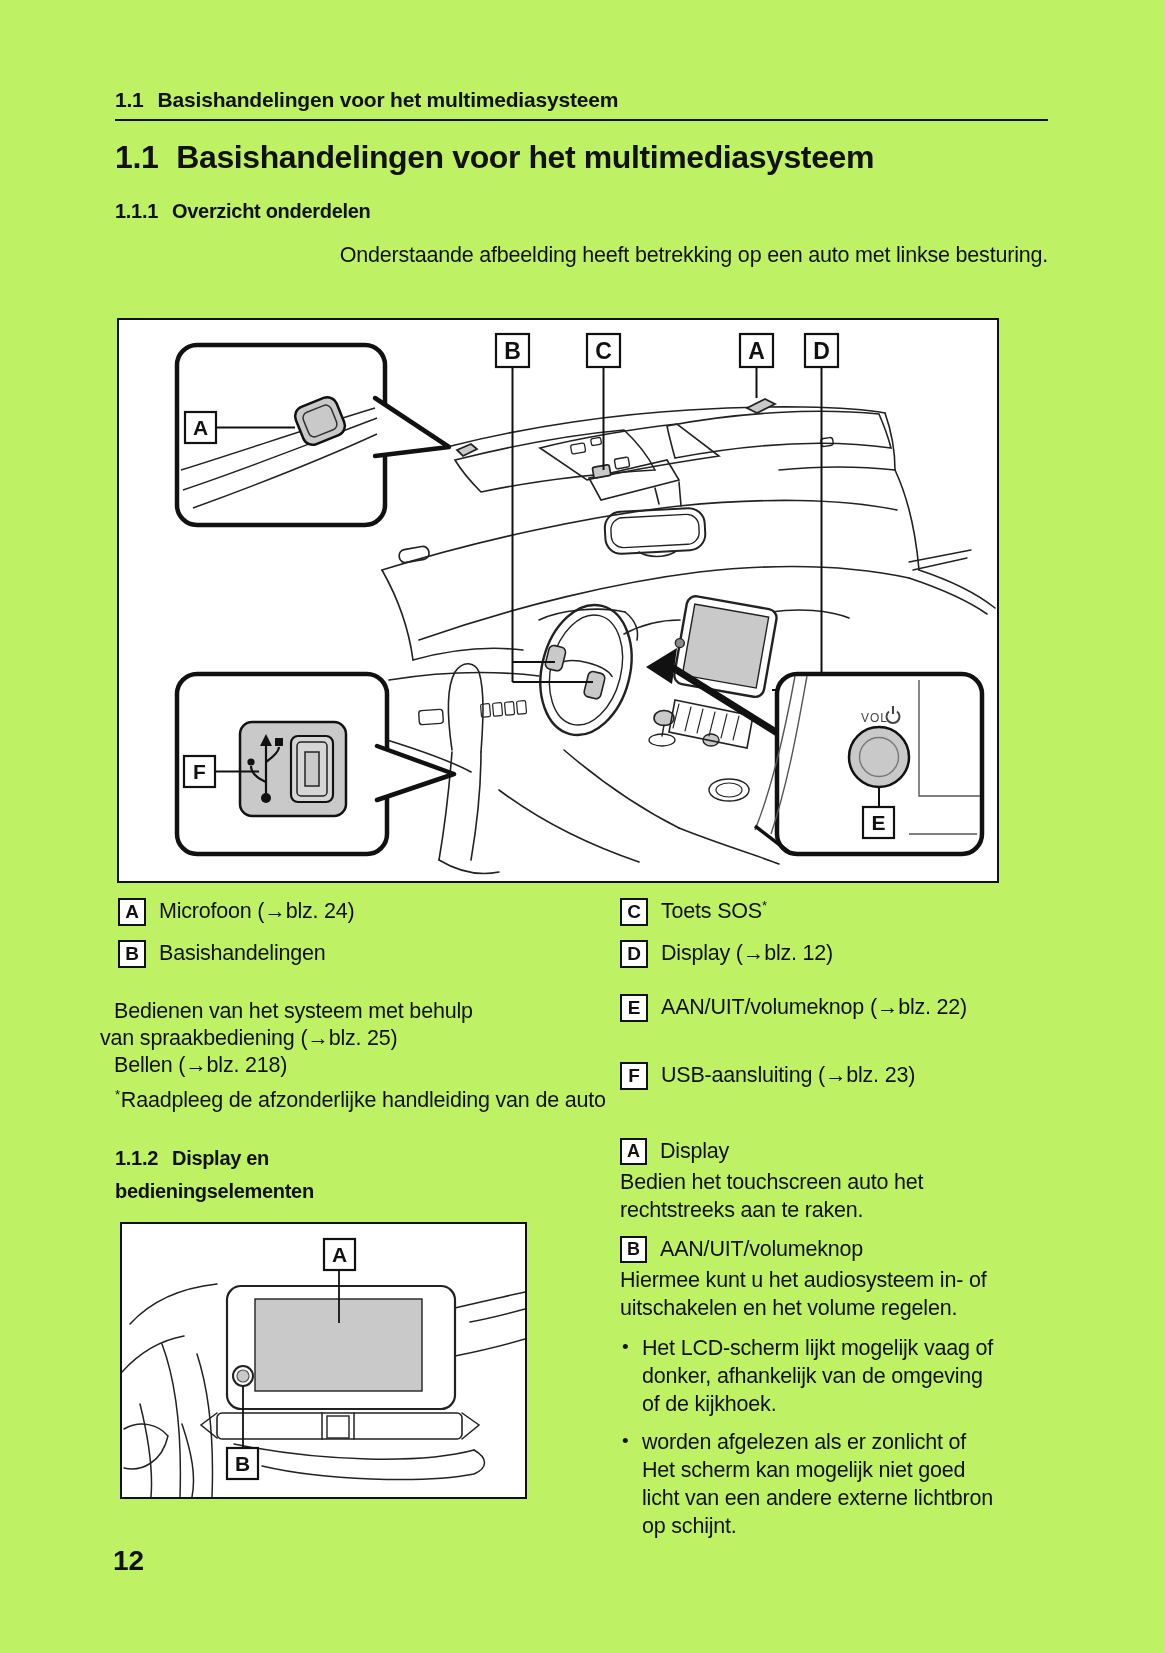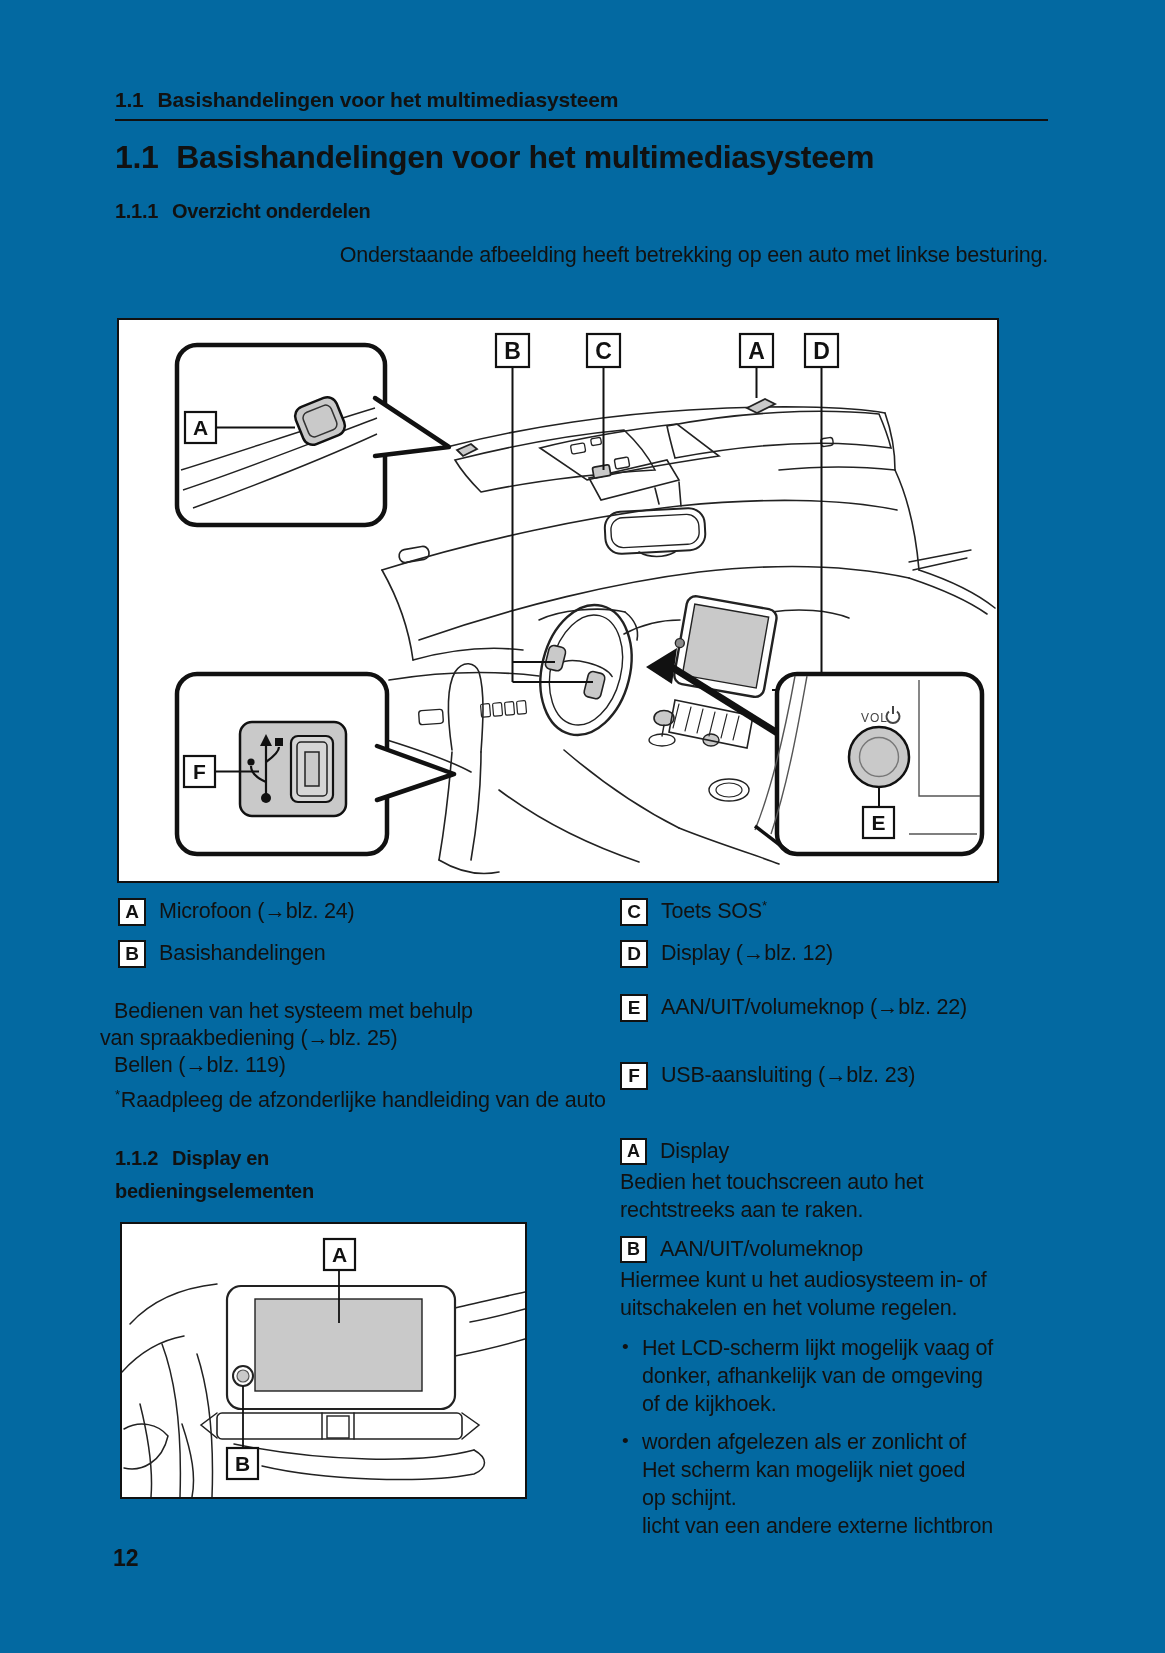--- a/index.html
+++ b/index.html
@@ -1,19 +1,19 @@
 <!DOCTYPE html>
 <html><head>
 <meta charset="utf-8">
 <style>
   html,body{margin:0;padding:0;background:#e8e8e8;}
   .page{
     position:relative;
     width:1165px;height:1653px;
-    background:#0369a1;
+    background:#bef264;
     font-family:"Liberation Sans", sans-serif;
     color:#111;
     overflow:hidden;
     margin:0 auto;
   }
   .abs{position:absolute;}
   .running-head{
     top:88px;left:115px;width:933px;
     font-size:21px;font-weight:700;letter-spacing:-0.2px;
     white-space:nowrap;
@@ -43,21 +43,21 @@
   }
   .key-box.small{width:27px;height:27px;font-size:18px;}
   .legend-text{font-size:21.5px;letter-spacing:-0.2px;margin-left:13px;padding-top:1px;white-space:nowrap;}
   .cont-line{font-size:21.5px;letter-spacing:-0.2px;white-space:nowrap;}
   .sup{font-size:13px;vertical-align:super;line-height:0;}
   .footnote{top:1088px;left:115px;font-size:21.5px;letter-spacing:-0.2px;white-space:nowrap;}
   .footnote .sup{margin-right:1px;}
   .body-line{font-size:21.5px;letter-spacing:-0.2px;line-height:28px;white-space:nowrap;}
   .note-row{display:flex;}
   .note-bullet{width:20px;font-size:19px;padding-top:2px;flex:0 0 auto;}
-  .page-num{top:1545px;left:113px;font-size:23px;font-weight:700;}
+  .page-num{top:1545px;left:113px;font-size:28px;font-weight:700;}
   svg{display:block;}
   svg text{font-family:"Liberation Sans",sans-serif;}
   .callout-letter{font-size:23px;font-weight:700;fill:#111;}
   .callout-letter-sm{font-size:21px;font-weight:700;fill:#111;}
   .vol-text{font-size:12px;fill:#444;letter-spacing:1px;}
 </style>
 </head>
 <body>
 
 <div class="page">
@@ -254,21 +254,21 @@
   <div class="abs legend-row" style="top:898px;left:118px;">
     <div class="key-box">A</div>
     <div class="legend-text">Microfoon (→blz. 24)</div>
   </div>
   <div class="abs legend-row" style="top:940px;left:118px;">
     <div class="key-box">B</div>
     <div class="legend-text">Basishandelingen</div>
   </div>
   <div class="abs cont-line" style="top:999px;left:114px;">Bedienen van het systeem met behulp</div>
   <div class="abs cont-line" style="top:1026px;left:100px;">van spraakbediening (→blz. 25)</div>
-  <div class="abs cont-line" style="top:1053px;left:114px;">Bellen (→blz. 119)</div>
+  <div class="abs cont-line" style="top:1053px;left:114px;">Bellen (→blz. 218)</div>
 
   <div class="abs legend-row" style="top:898px;left:620px;">
     <div class="key-box">C</div>
     <div class="legend-text"><span>Toets SOS</span><span class="sup">*</span></div>
   </div>
   <div class="abs legend-row" style="top:940px;left:620px;">
     <div class="key-box">D</div>
     <div class="legend-text">Display (→blz. 12)</div>
   </div>
   <div class="abs legend-row" style="top:994px;left:620px;">
@@ -349,20 +349,20 @@
       <div class="body-line">Het LCD-scherm lijkt mogelijk vaag of</div>
       <div class="body-line">donker, afhankelijk van de omgeving</div>
       <div class="body-line">of de kijkhoek.</div>
     </div>
   </div>
   <div class="abs note-row" style="top:1428px;left:622px;">
     <div class="note-bullet">•</div>
     <div>
       <div class="body-line">worden afgelezen als er zonlicht of</div>
       <div class="body-line">Het scherm kan mogelijk niet goed</div>
+      <div class="body-line">licht van een andere externe lichtbron</div>
       <div class="body-line">op schijnt.</div>
-      <div class="body-line">licht van een andere externe lichtbron</div>
     </div>
   </div>
 
   <div class="abs page-num">12</div>
 
 </div>
 
 </body></html>

